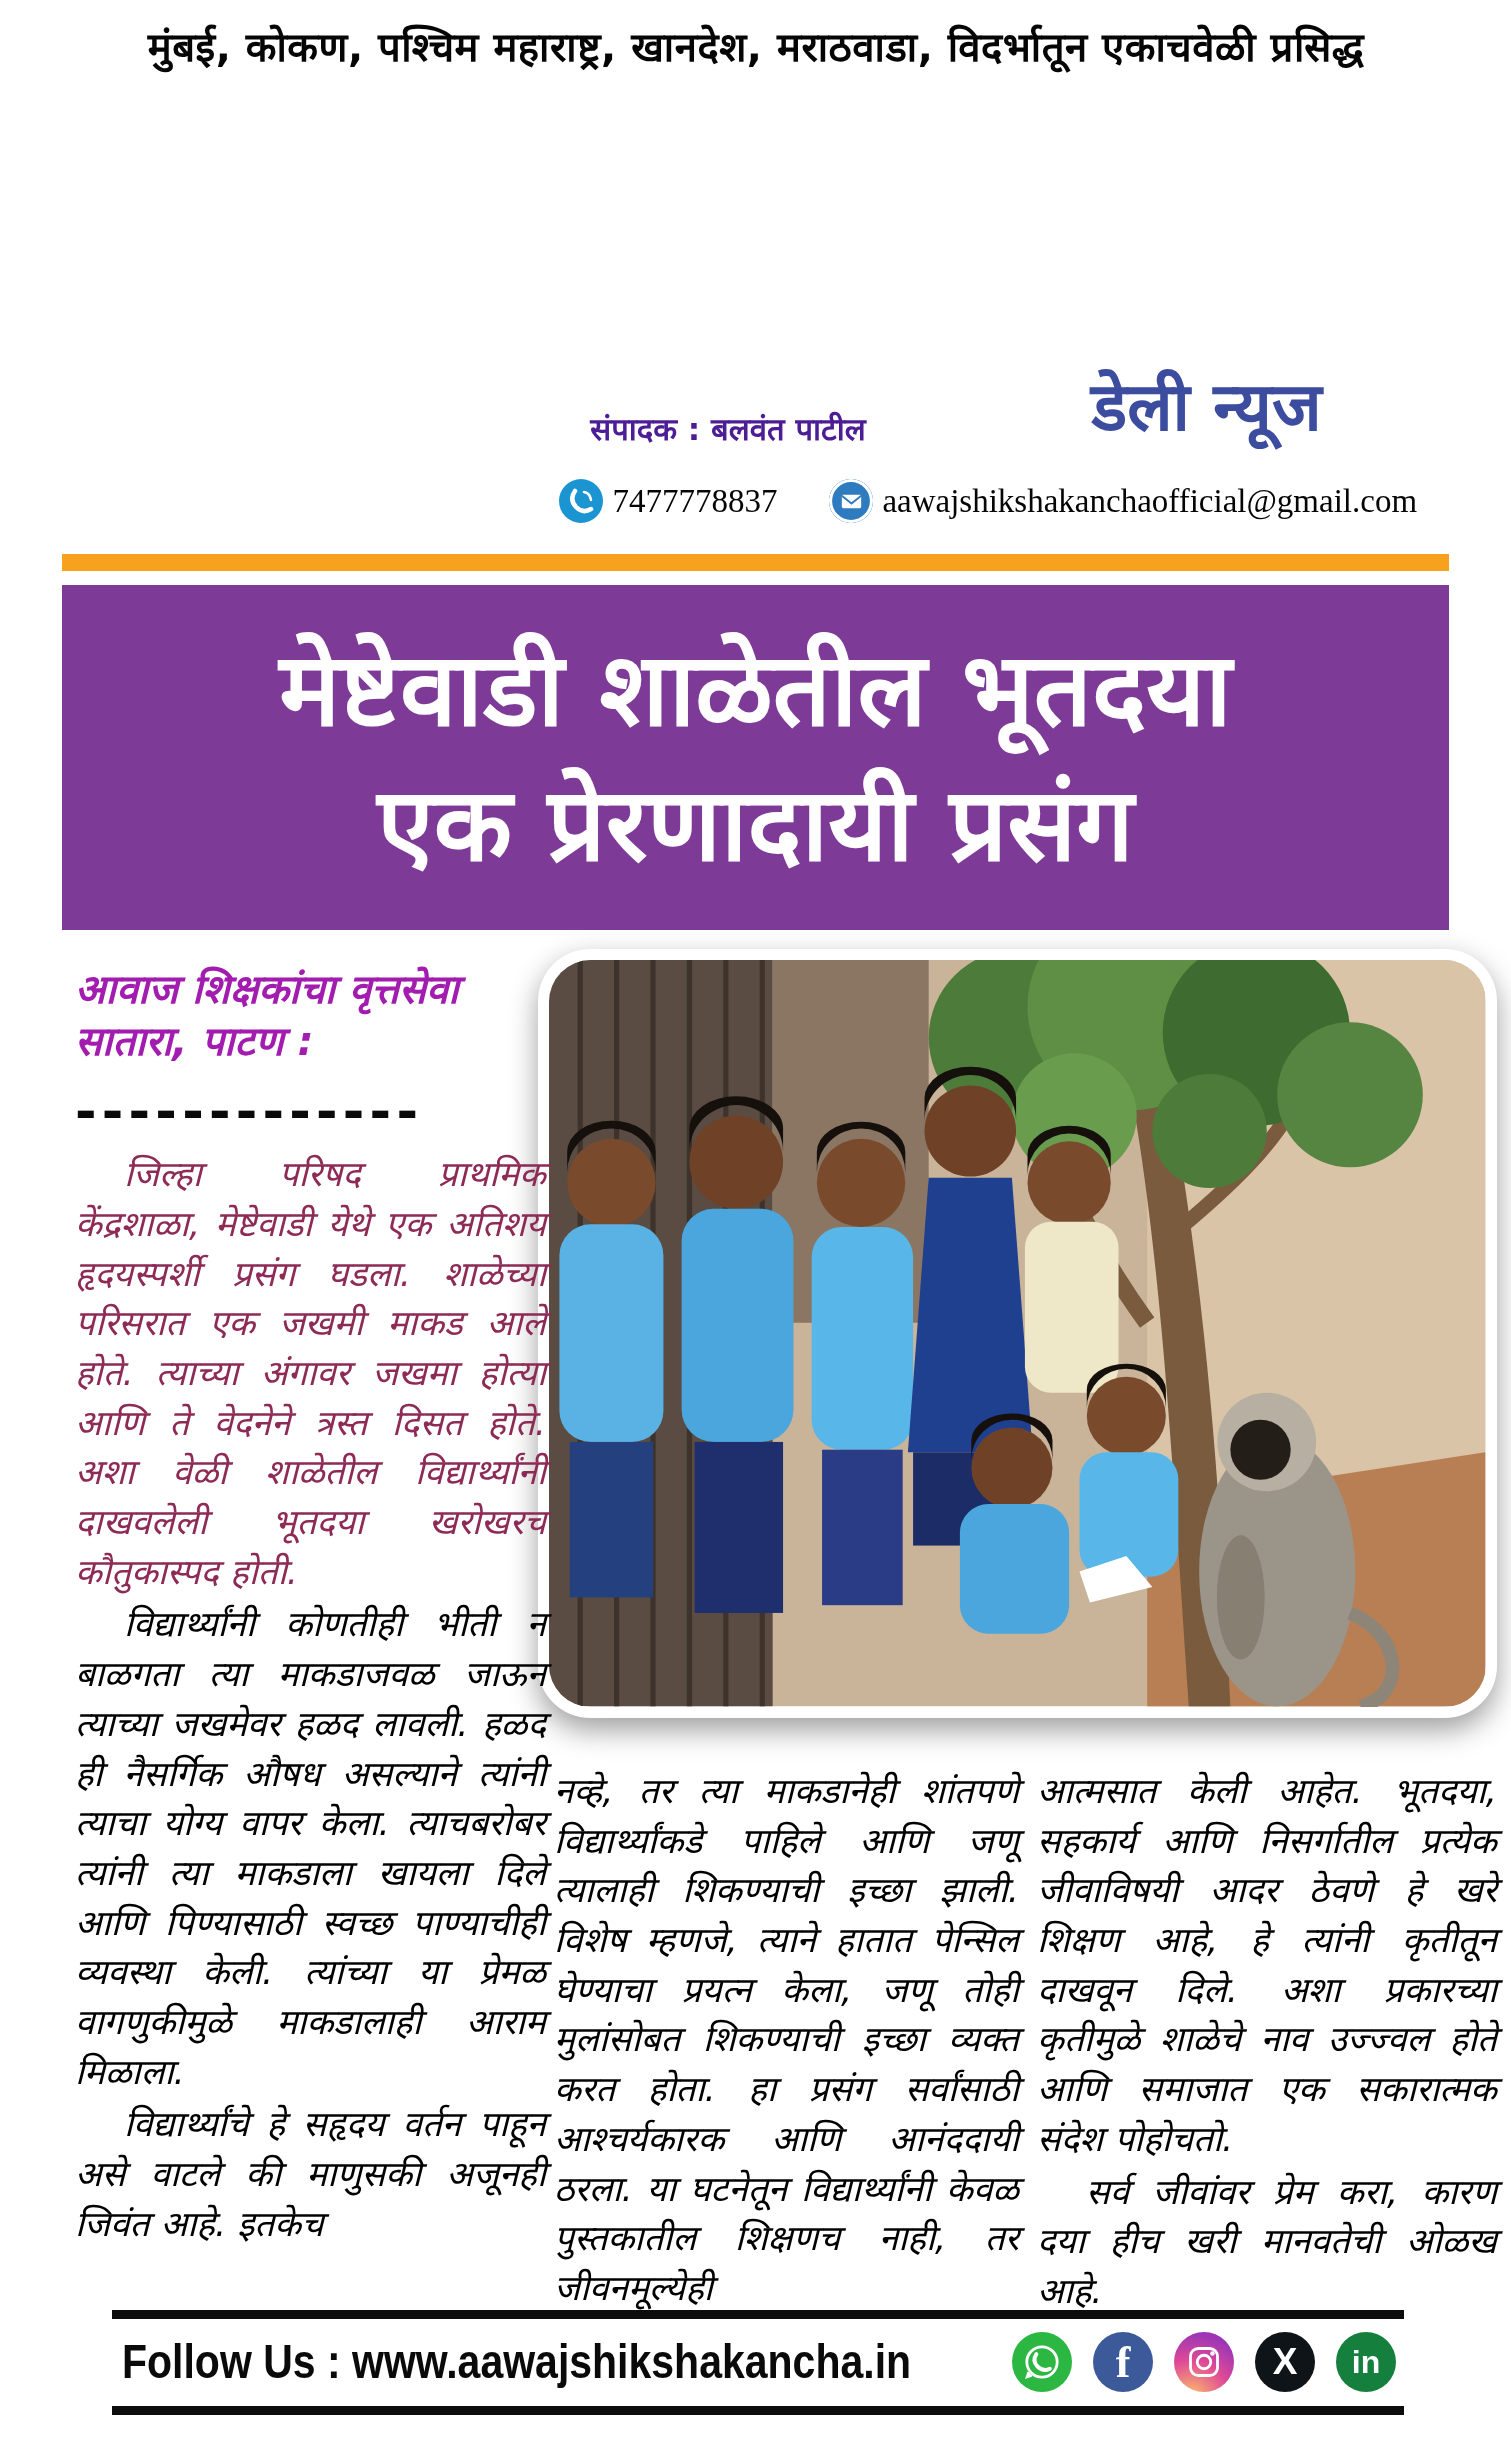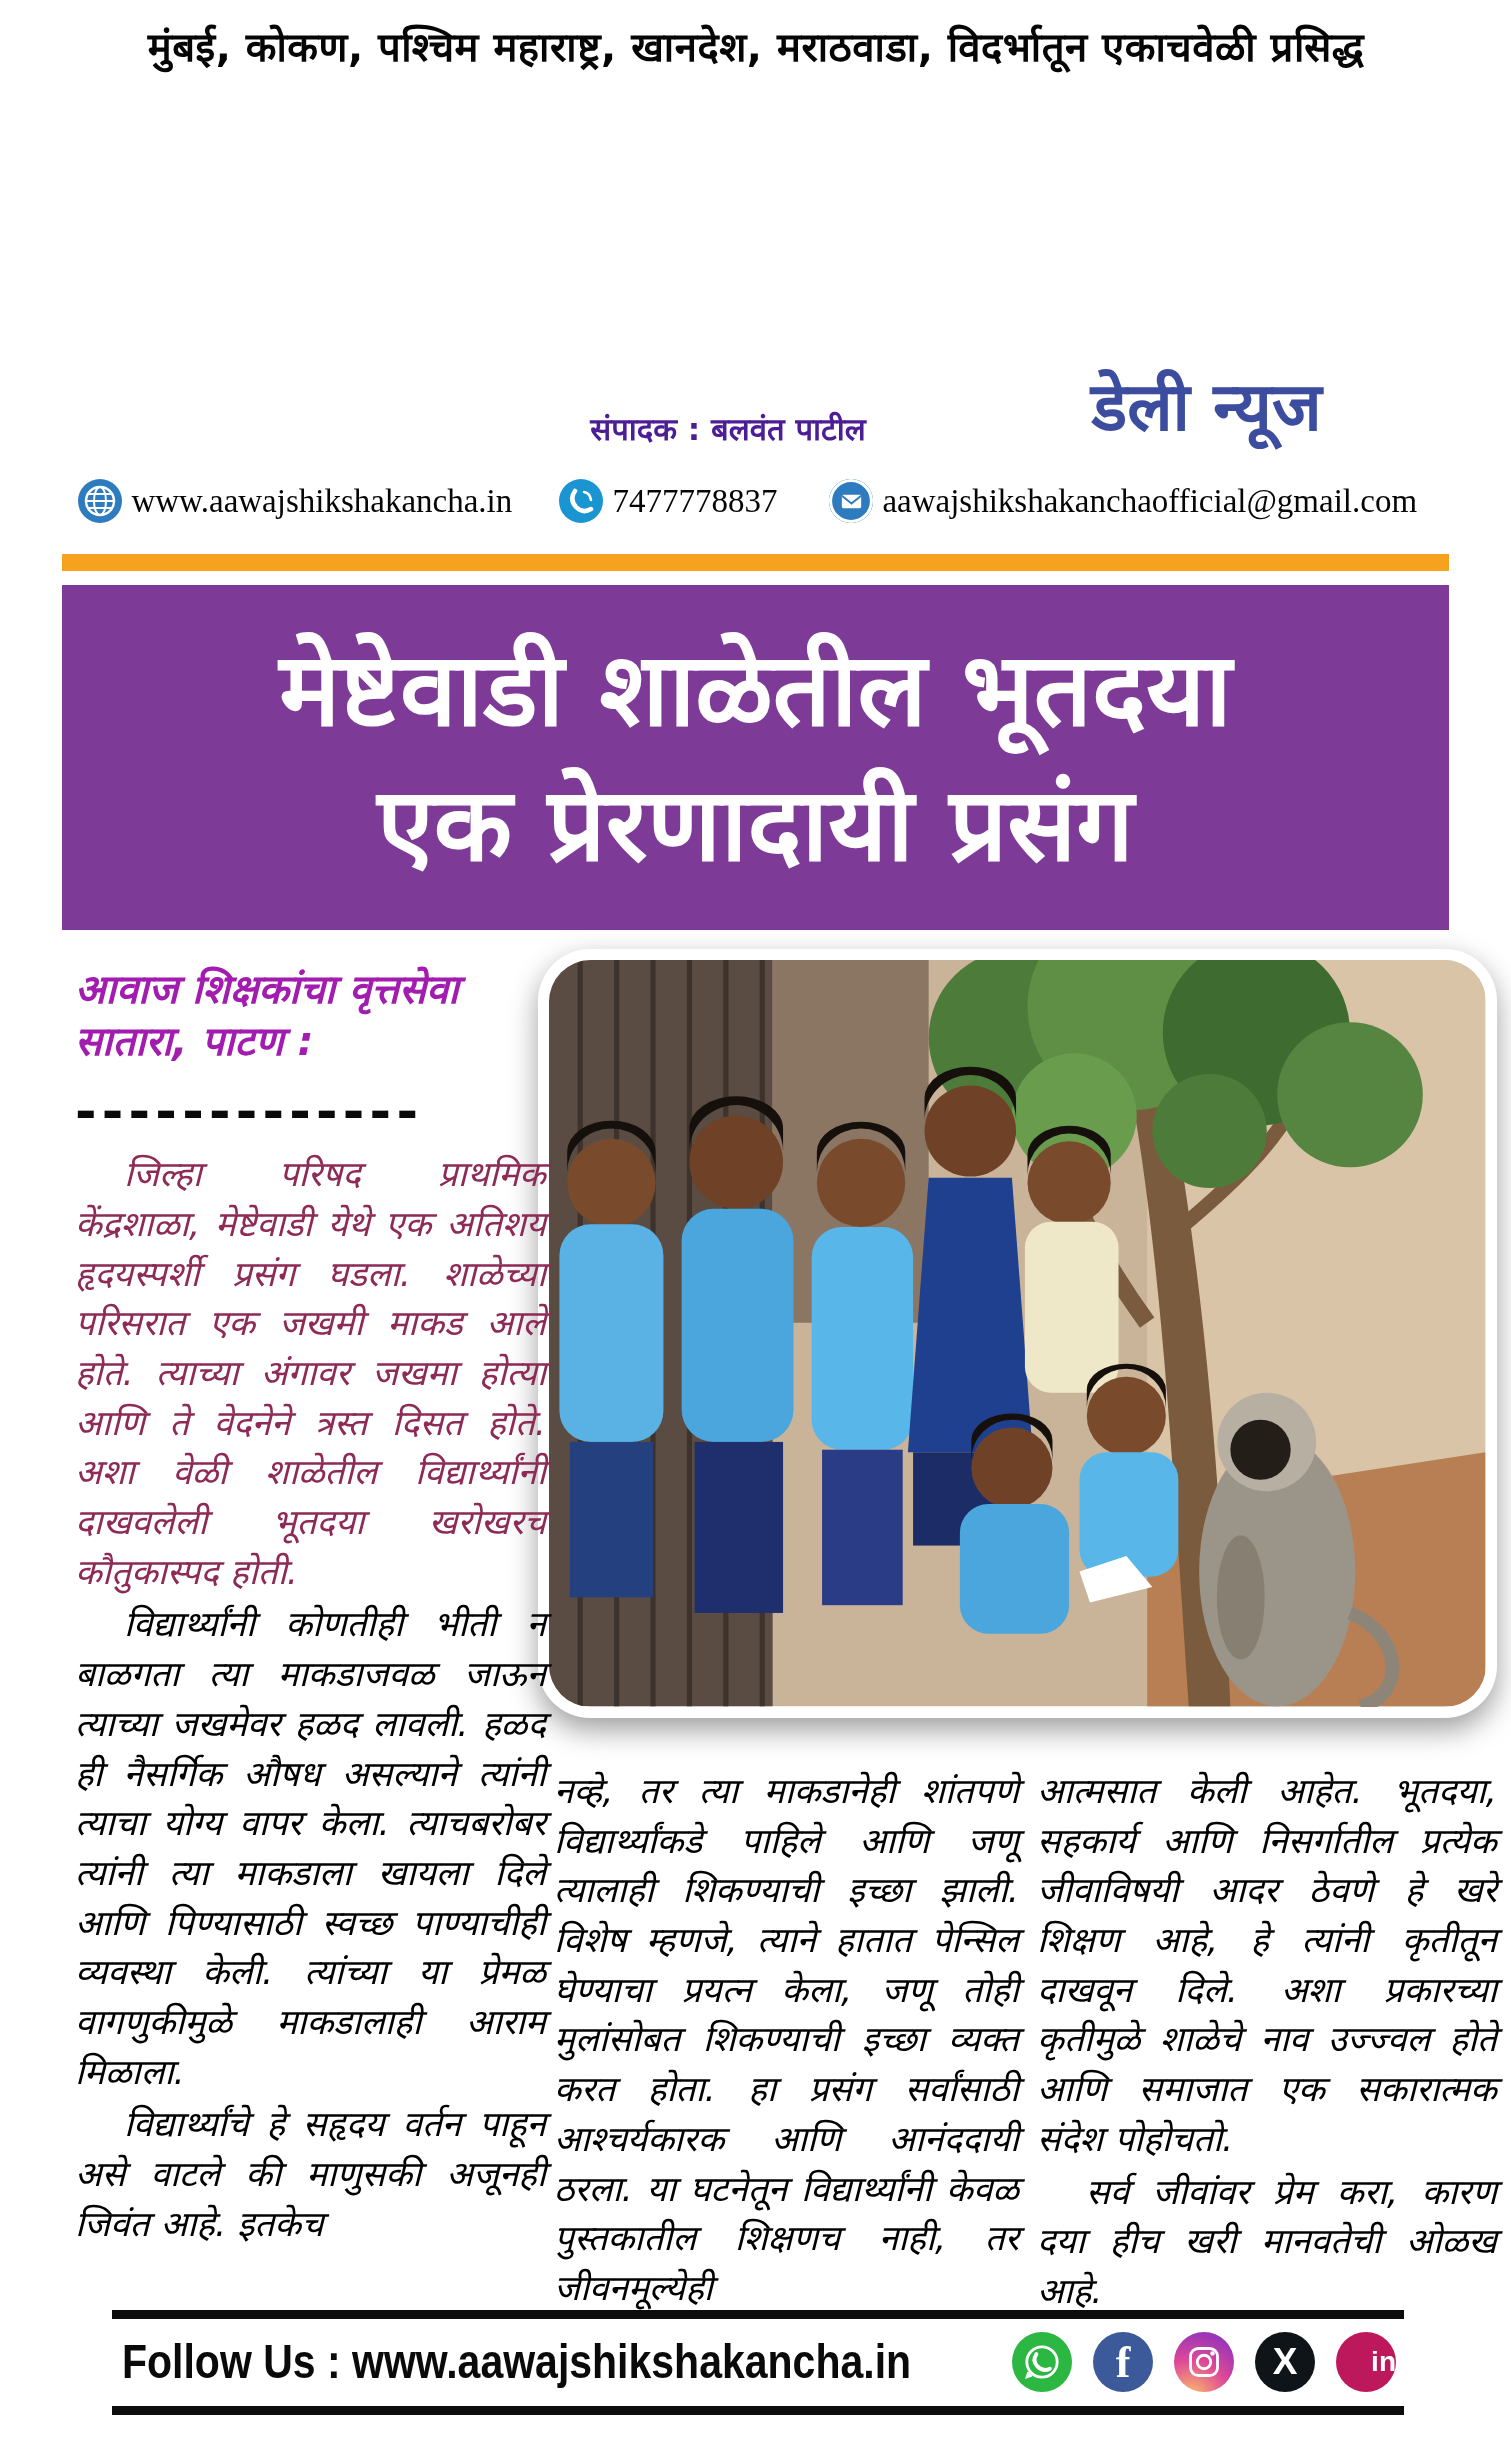--- a/index.html
+++ b/index.html
@@ -63,43 +63,31 @@
               display:flex;align-items:center;}
   .follow-label{font-family:"Liberation Sans",sans-serif;font-weight:700;font-size:41px;
                 color:#0a0a0a;letter-spacing:0px;transform:scaleY(1.15);transform-origin:left center;}
   .social{margin-left:auto;display:flex;gap:21px;align-items:center;}
   .sicon{width:60px;height:60px;border-radius:50%;display:flex;align-items:center;
          justify-content:center;color:#fff;font-family:"Liberation Sans",sans-serif;font-weight:700;}
   .s-wa{background:#2bb741;}
   .s-fb{background:#3c5a9a;font-family:"Liberation Serif",serif;font-size:44px;}
   .s-ig{background:radial-gradient(circle at 28% 110%,#fdc468 0%,#df4996 48%,#9b36b7 82%);}
   .s-x{background:#0f1419;font-size:37px;}
-  .s-li{background:#be185d;font-size:28px;justify-content:flex-end;}
+  .s-li{background:#15803d;font-size:32px;}
 </style>
 </head>
 <body>
 
 <div id="page">
 
   <div class="tagline">मुंबई, कोकण, पश्चिम महाराष्ट्र, खानदेश, मराठवाडा, विदर्भातून एकाचवेळी प्रसिद्ध</div>
   <div class="editor">संपादक : बलवंत पाटील</div>
   <div class="edition">डेली न्यूज</div>
 
-  <div class="contact c1">
-    <span class="cicon ic-globe">
-      <svg width="32" height="32" viewBox="-32 -32 64 64">
-        <circle r="28" fill="none" stroke="#fff" stroke-width="5"></circle>
-        <ellipse rx="12" ry="28" fill="none" stroke="#fff" stroke-width="4"></ellipse>
-        <line x1="-28" y1="0" x2="28" y2="0" stroke="#fff" stroke-width="4"></line>
-        <line x1="-24" y1="-14" x2="24" y2="-14" stroke="#fff" stroke-width="4"></line>
-        <line x1="-24" y1="14" x2="24" y2="14" stroke="#fff" stroke-width="4"></line>
-      </svg>
-    </span>
-    <span>www.aawajshikshakancha.in</span>
-  </div>
   <div class="contact c2">
     <span class="cicon ic-phone">
       <svg width="32" height="32" viewBox="-32 -32 64 64">
         <path d="M -12,-20 Q -24,-4 -10,12 Q 4,26 20,16" fill="none" stroke="#fff" stroke-width="9" stroke-linecap="round"></path>
         <path d="M 6,-18 q 12,2 14,16" fill="none" stroke="#fff" stroke-width="5" stroke-linecap="round"></path>
       </svg>
     </span>
     <span>7477778837</span>
   </div>
   <div class="contact c3">

